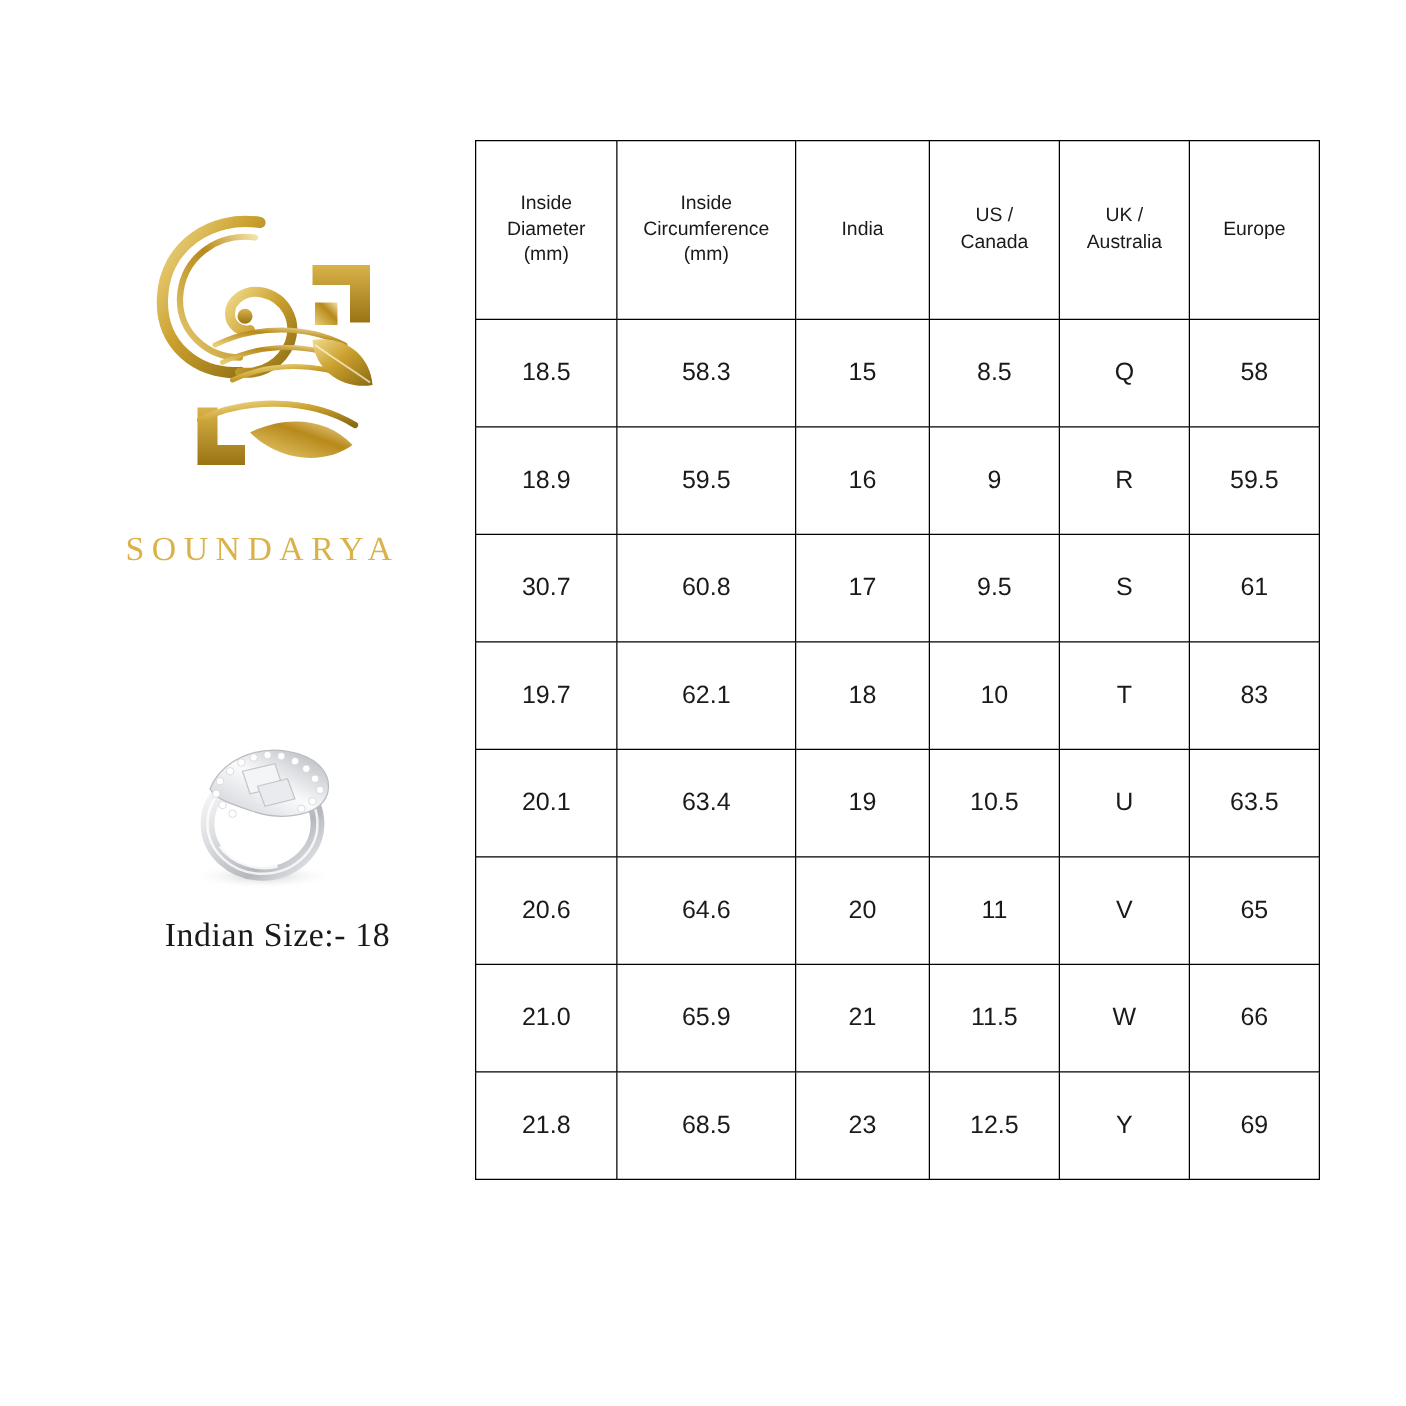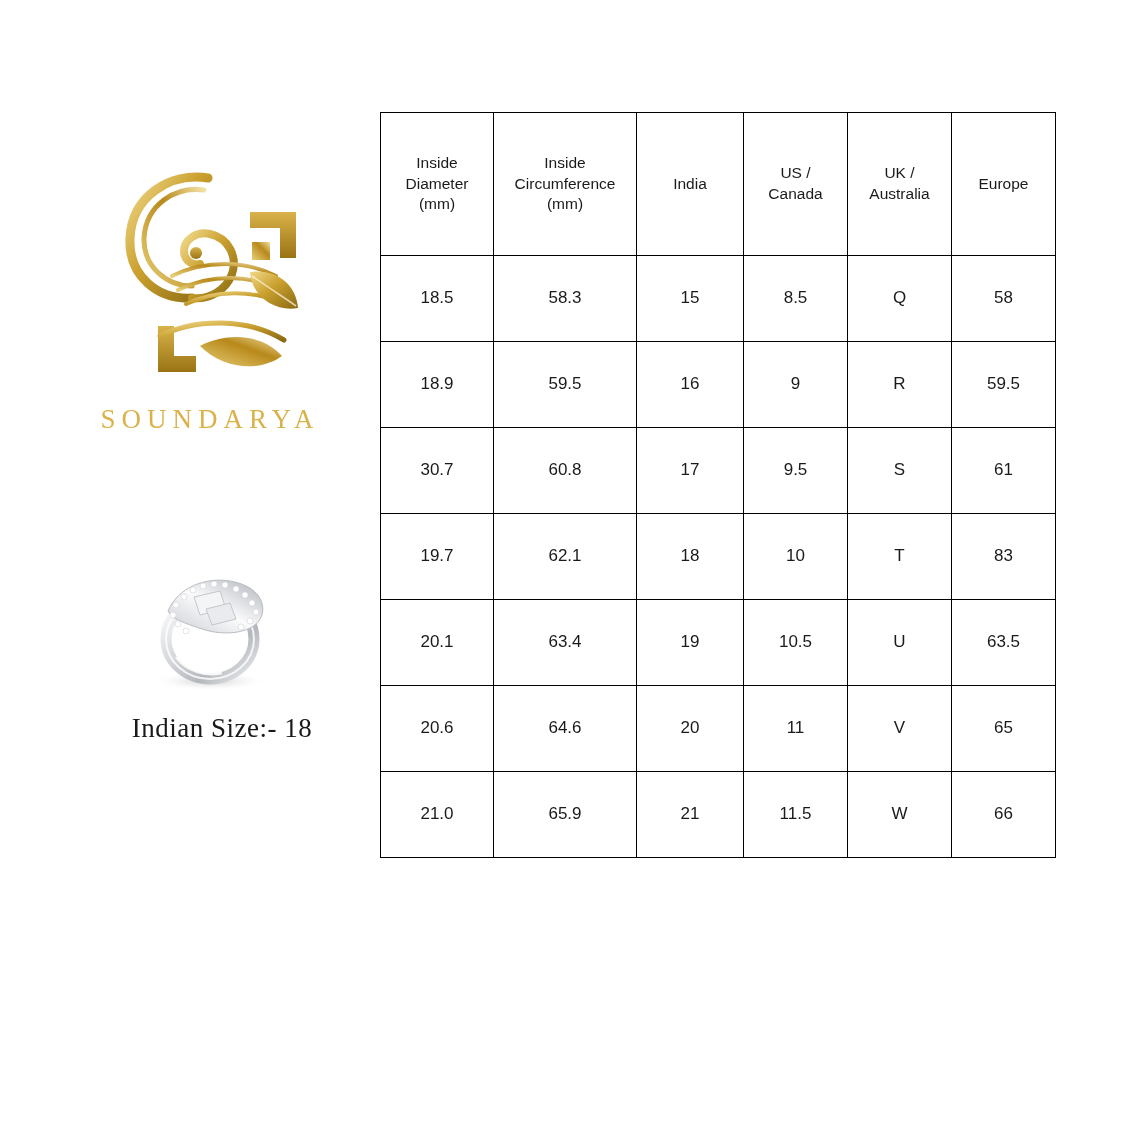--- a/index.html
+++ b/index.html
@@ -31,21 +31,21 @@
   }
 
   .logo-wrap {
     width: 220px;
     height: 250px;
     position: relative;
   }
   .logo-svg { display: block; }
 
   .brand-name {
-    margin-top: 4px;
+    margin-top: 24px;
     font-family: "Liberation Serif", serif;
     font-size: 27px;
     letter-spacing: 6px;
     color: #d9b24a;
     text-align: center;
     font-weight: 400;
   }
 
   .ring-wrap {
     margin-top: 118px;
@@ -89,21 +89,21 @@
     font-size: 15.5px;
     line-height: 1.35;
   }
   table.size-table th {
     height: 134px;
     font-size: 15.5px;
     padding: 4px 6px;
   }
   table.size-table td {
     height: 83px;
-    font-size: 17px;
+    font-size: 20px;
   }
   col.c0 { width: 113px; }
   col.c1 { width: 143px; }
   col.c2 { width: 107px; }
   col.c3 { width: 104px; }
   col.c4 { width: 104px; }
   col.c5 { width: 104px; }
   .hdr-line { display: block; }
 </style>
 </head>
@@ -298,17 +298,25 @@
           <td>65</td>
         </tr>
         <tr>
           <td>21.0</td>
           <td>65.9</td>
           <td>21</td>
           <td>11.5</td>
           <td>W</td>
           <td>66</td>
         </tr>
+        <tr>
+          <td>21.8</td>
+          <td>68.5</td>
+          <td>23</td>
+          <td>12.5</td>
+          <td>Y</td>
+          <td>69</td>
+        </tr>
       </tbody>
     </table>
   </div>
 
 </div>
 
 </body></html>

